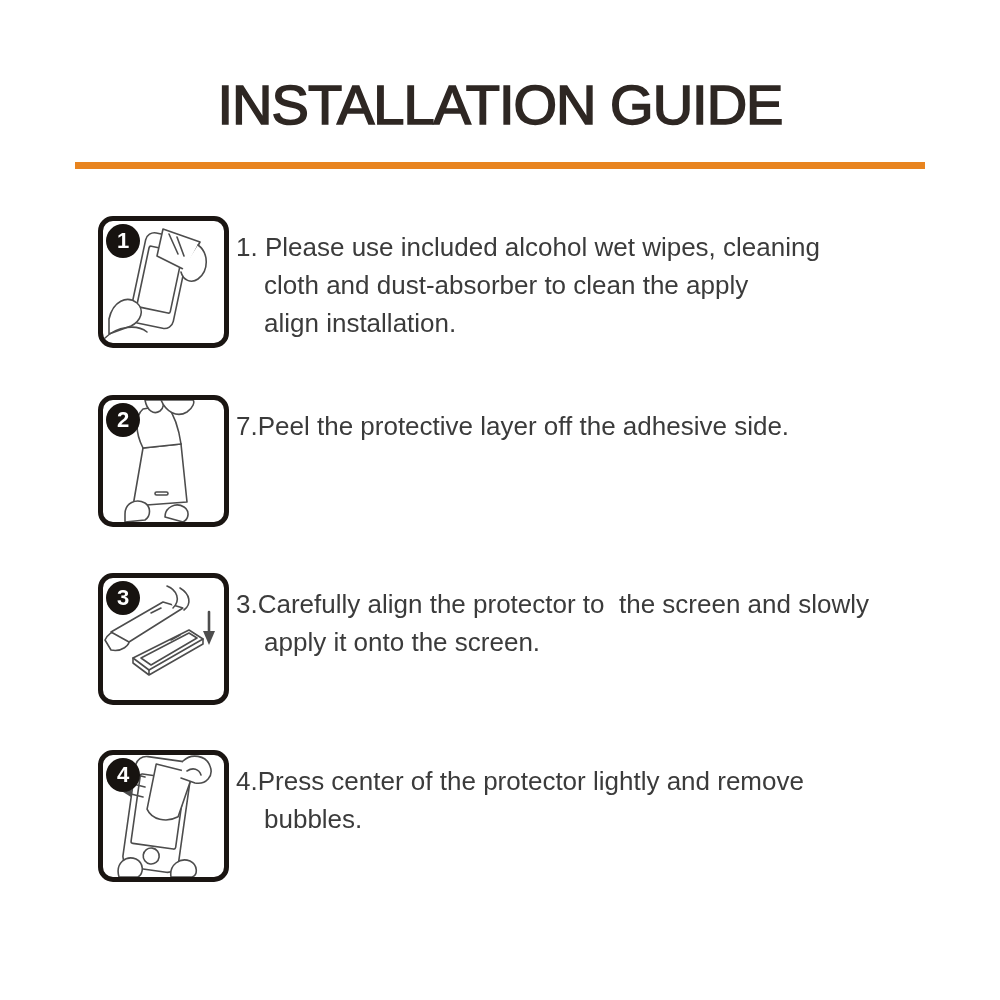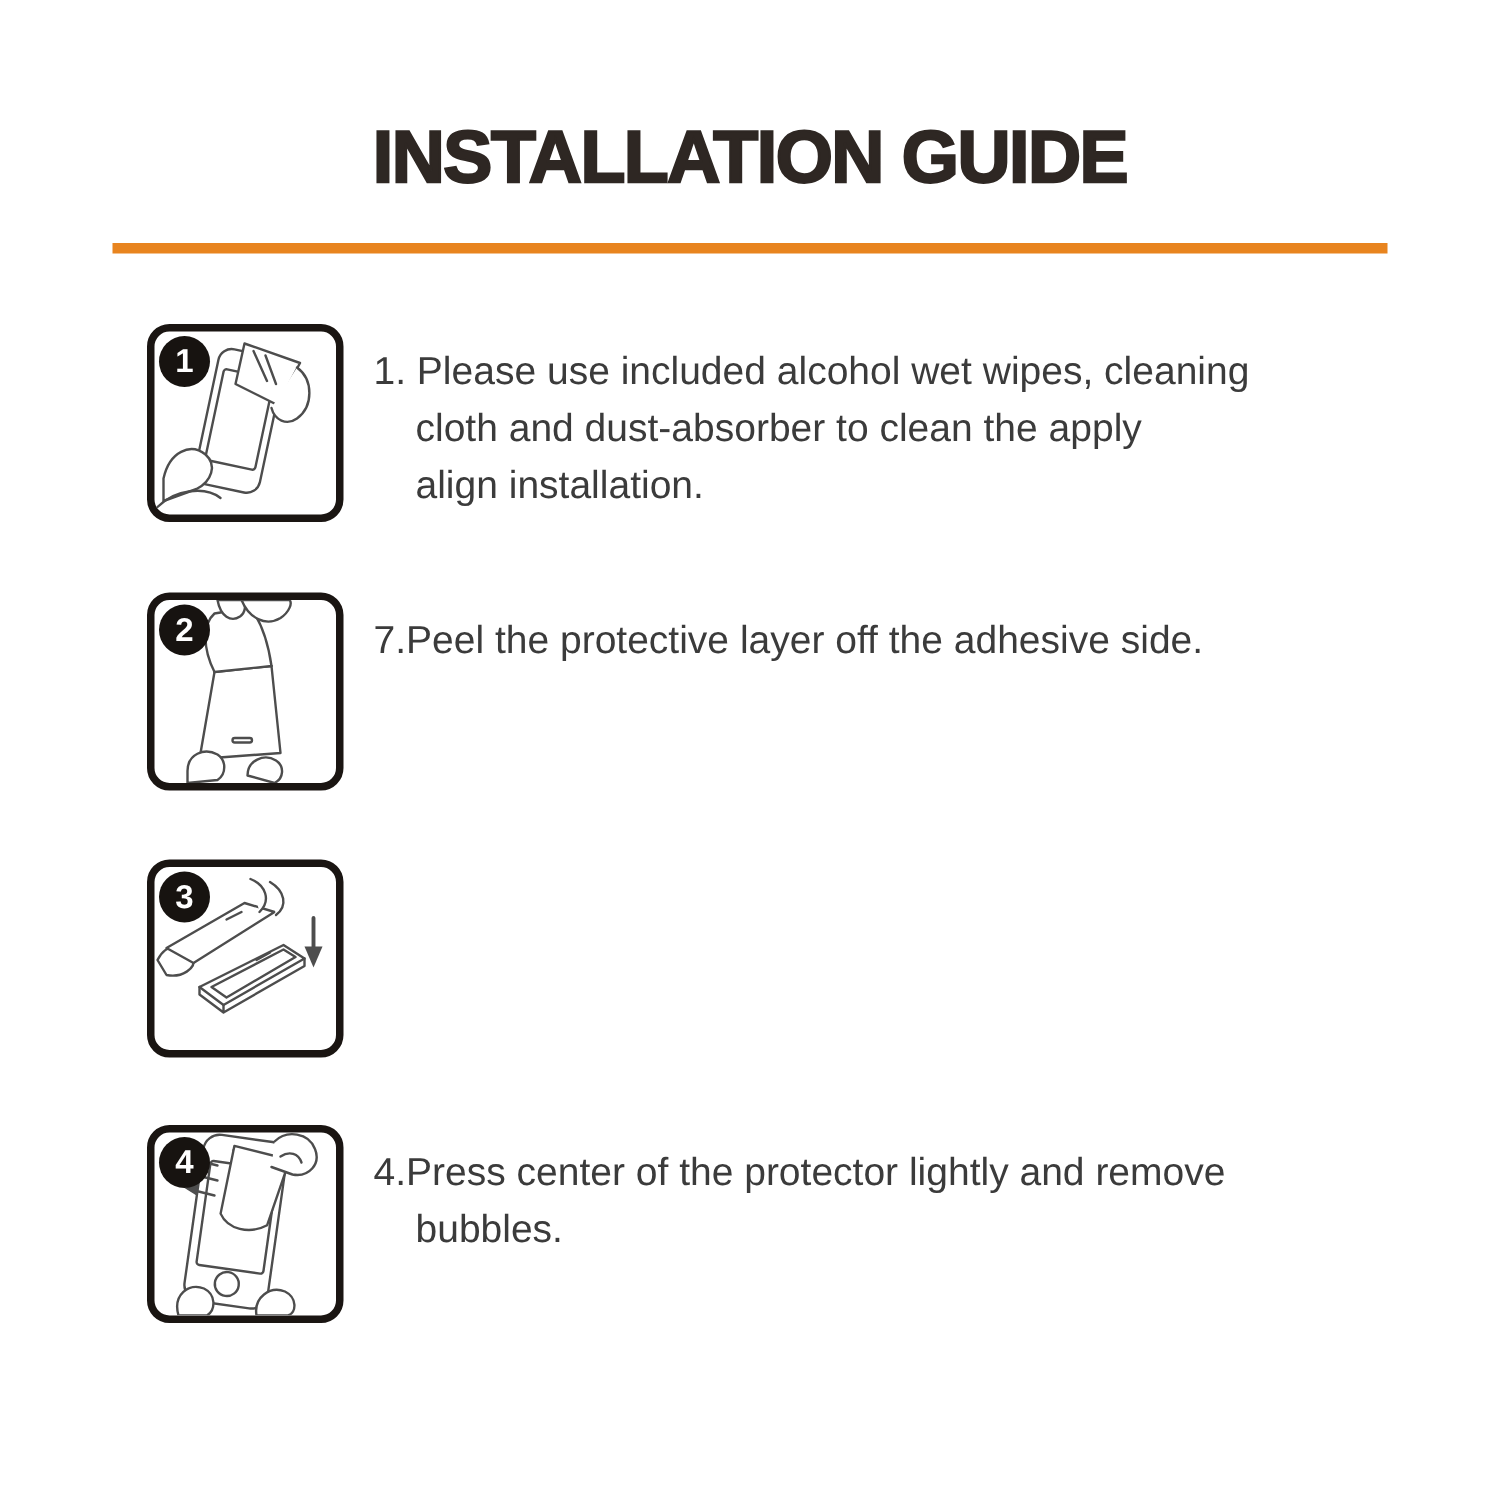--- a/index.html
+++ b/index.html
@@ -15,22 +15,22 @@
   .page{
     position:relative;
     width:1000px;height:1000px;
     background:#fff;
     font-family:"Liberation Sans", sans-serif;
     overflow:hidden;
   }
   .page-title{
     position:absolute;left:0;right:0;top:76px;
     text-align:center;
-    font-size:49px;line-height:58px;
-    font-weight:700;
+    font-size:56px;line-height:58px;
+    font-weight:400;
     letter-spacing:-1px;
     color:var(--title);
     -webkit-text-stroke:1.6px var(--title);
   }
   .divider{
     position:absolute;left:75px;top:162px;
     width:850px;height:7px;
     background:var(--accent);
   }
   .step{position:absolute;left:0;width:1000px;height:140px;}
@@ -45,21 +45,21 @@
   .step-figure svg{position:absolute;left:0;top:0;width:121px;height:122px;}
   .badge{
     position:absolute;top:3px;left:3px;
     width:34px;height:34px;border-radius:50%;
     background:var(--badge-bg);color:var(--badge-fg);
     font-size:22px;font-weight:700;
     display:flex;align-items:center;justify-content:center;
     z-index:2;
   }
   .step-text{
-    position:absolute;left:249px;top:12px;
+    position:absolute;left:236px;top:12px;
     font-size:26px;line-height:38px;
     color:var(--body);
   }
   .line{white-space:pre;padding-left:28px;}
   .line.first{padding-left:0;}
   
   .art *{stroke:var(--art);stroke-width:1.6;fill:none;stroke-linecap:round;stroke-linejoin:round;}
   .art .blob{fill:#fff;}
   .art .solid{fill:var(--art);stroke:none;}
   .art .thick{stroke-width:2.6;}
@@ -130,20 +130,24 @@
           <path class="blob" d="M77 10 C87 16 89 26 81 32"></path>
           <path class="blob" d="M30 80 L86 52 L100 61 L46 92 Z"></path>
           <path d="M30 80 L30 85 L46 97 L46 92 M100 61 L100 66 L46 97"></path>
           <path d="M38 80 L86 55 L94 60 L48 87 Z"></path>
           <line x1="68" y1="62" x2="77" y2="57"></line>
           <line class="thick" x1="106" y1="34" x2="106" y2="56"></line>
           <path class="solid" d="M100 53 L106 67 L112 53 Z"></path>
         </g>
       </svg>
     </div>
+    <div class="step-text">
+      <div class="line first">3.Carefully align the protector to  the screen and slowly</div>
+      <div class="line">apply it onto the screen.</div>
+    </div>
   </section>
 
   <section class="step" style="top:750px">
     <div class="step-figure">
       <span class="badge">4</span>
       <svg viewBox="0 0 121 122">
         <g class="art">
           <g transform="rotate(8 58 60)">
             <rect class="blob" x="26" y="4" width="56" height="112" rx="11"></rect>
             <rect x="32" y="22" width="45" height="70" rx="2"></rect>

